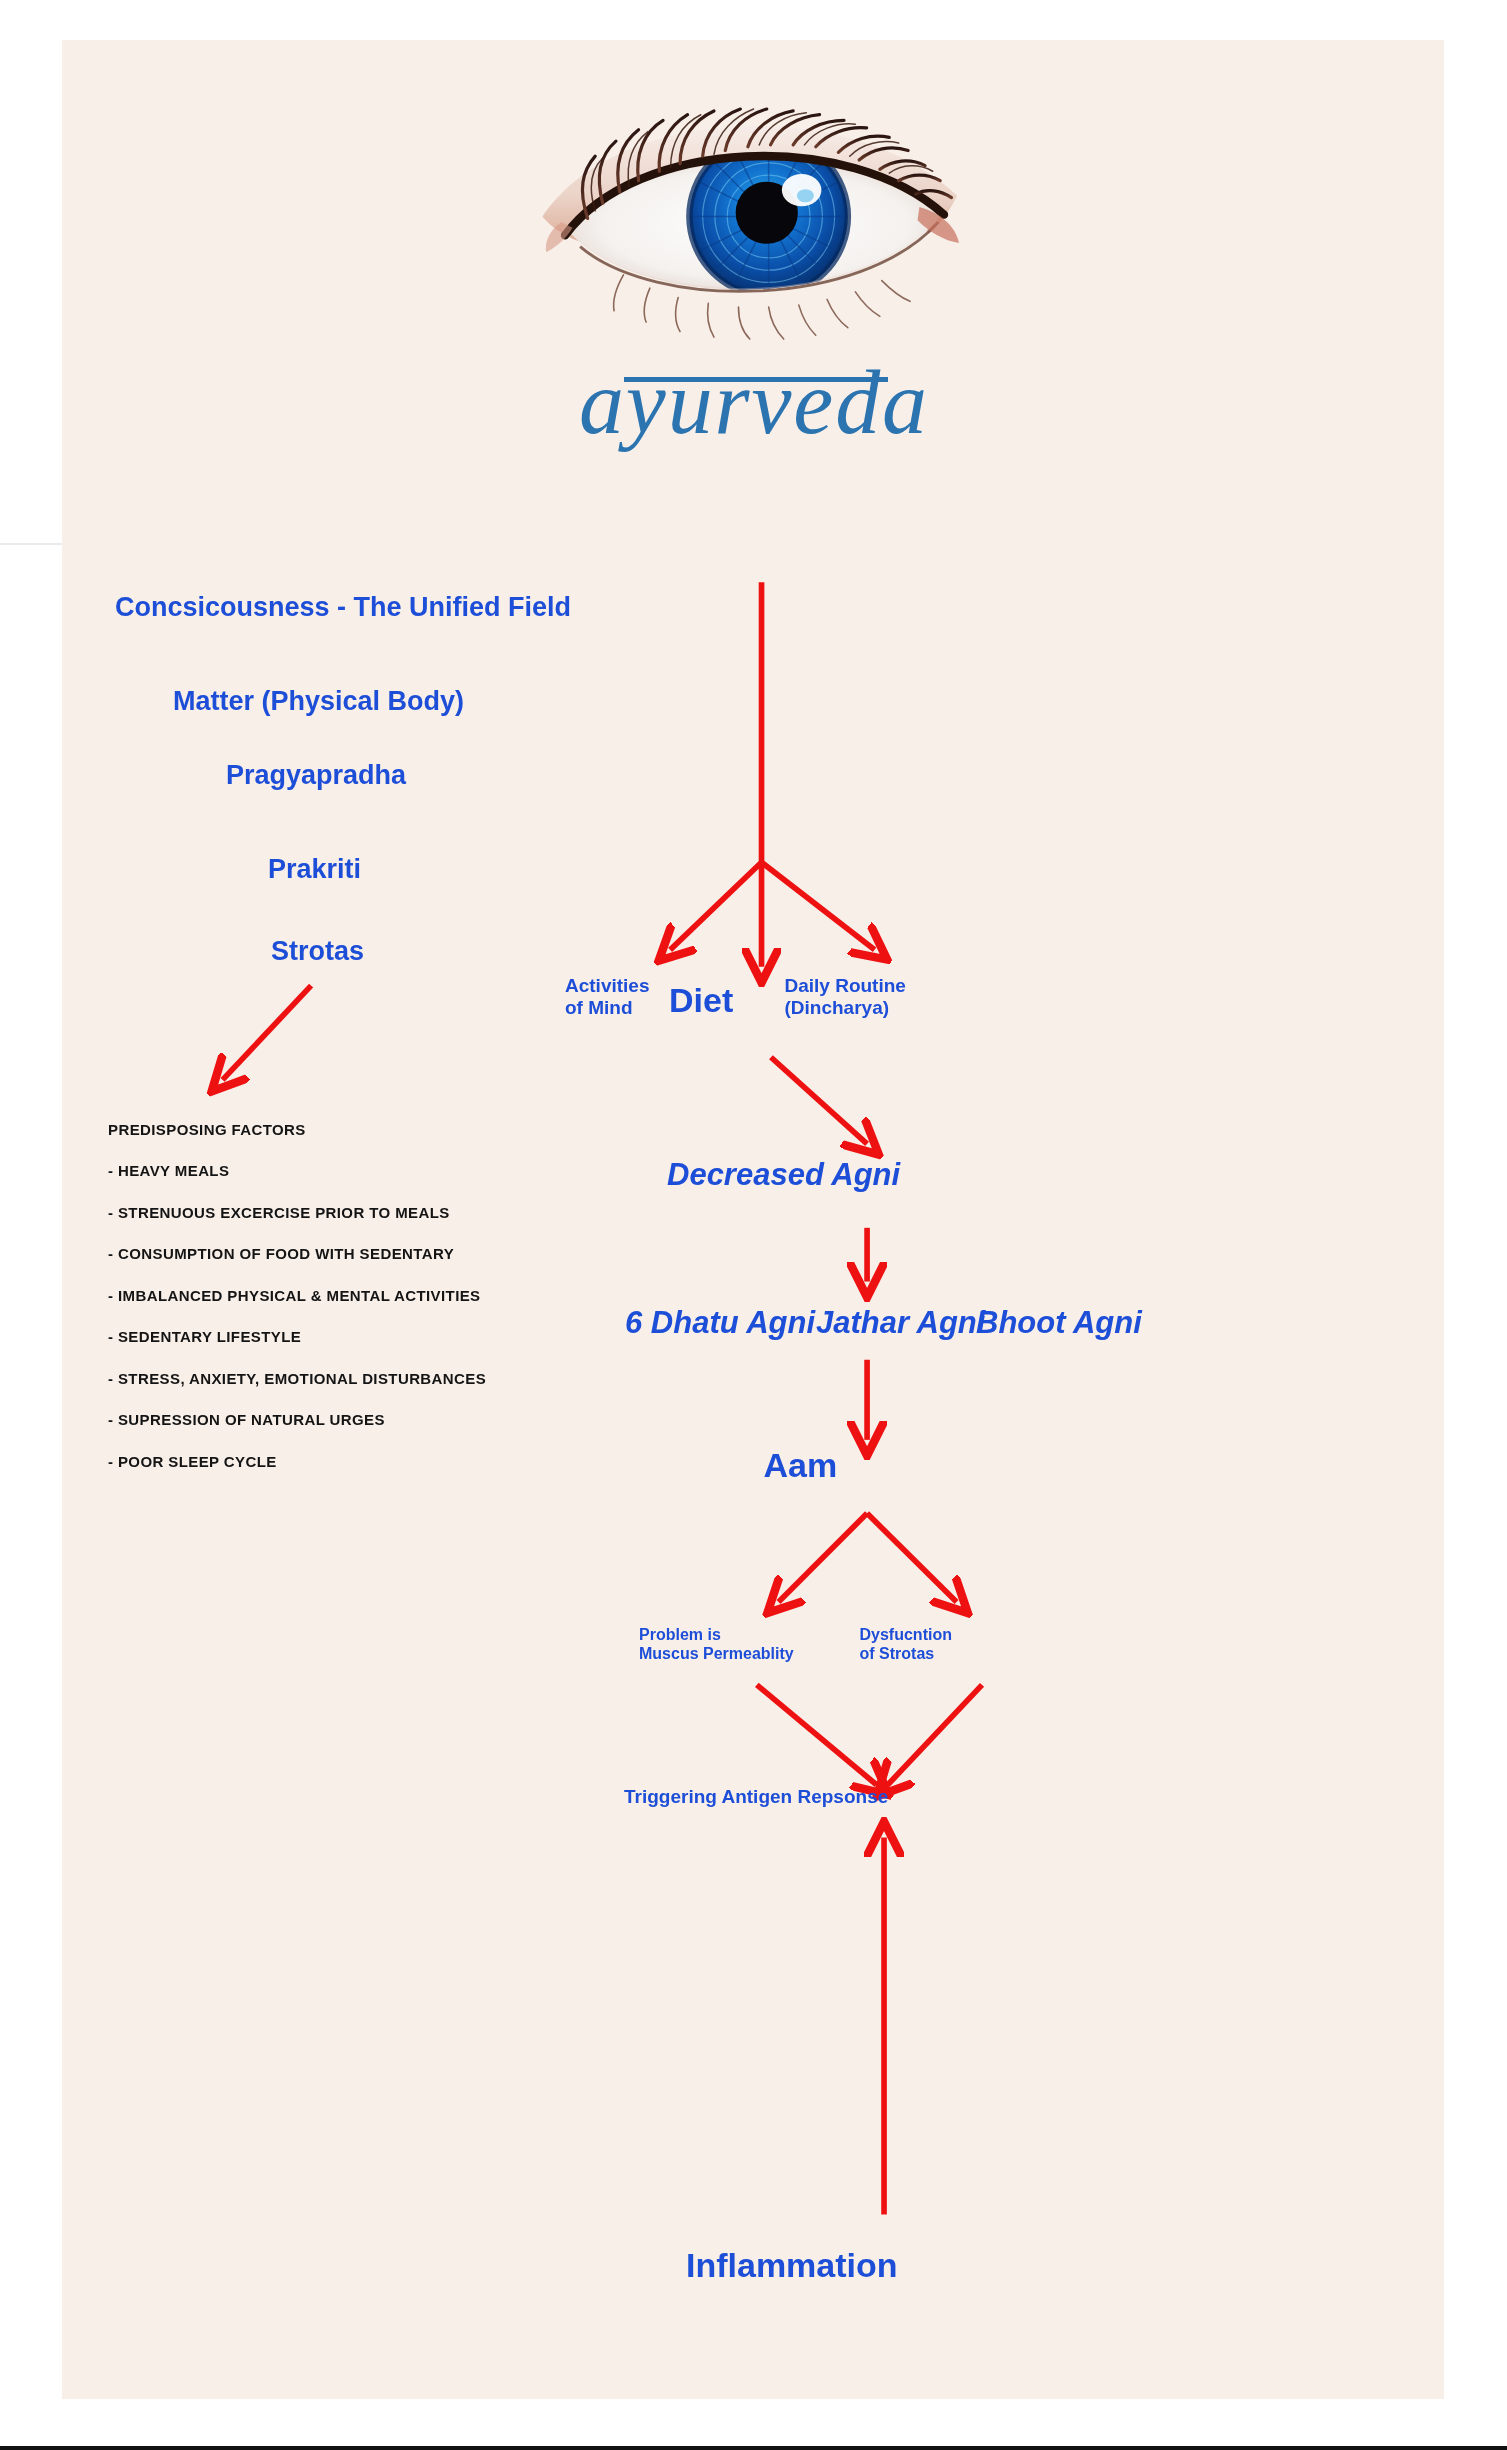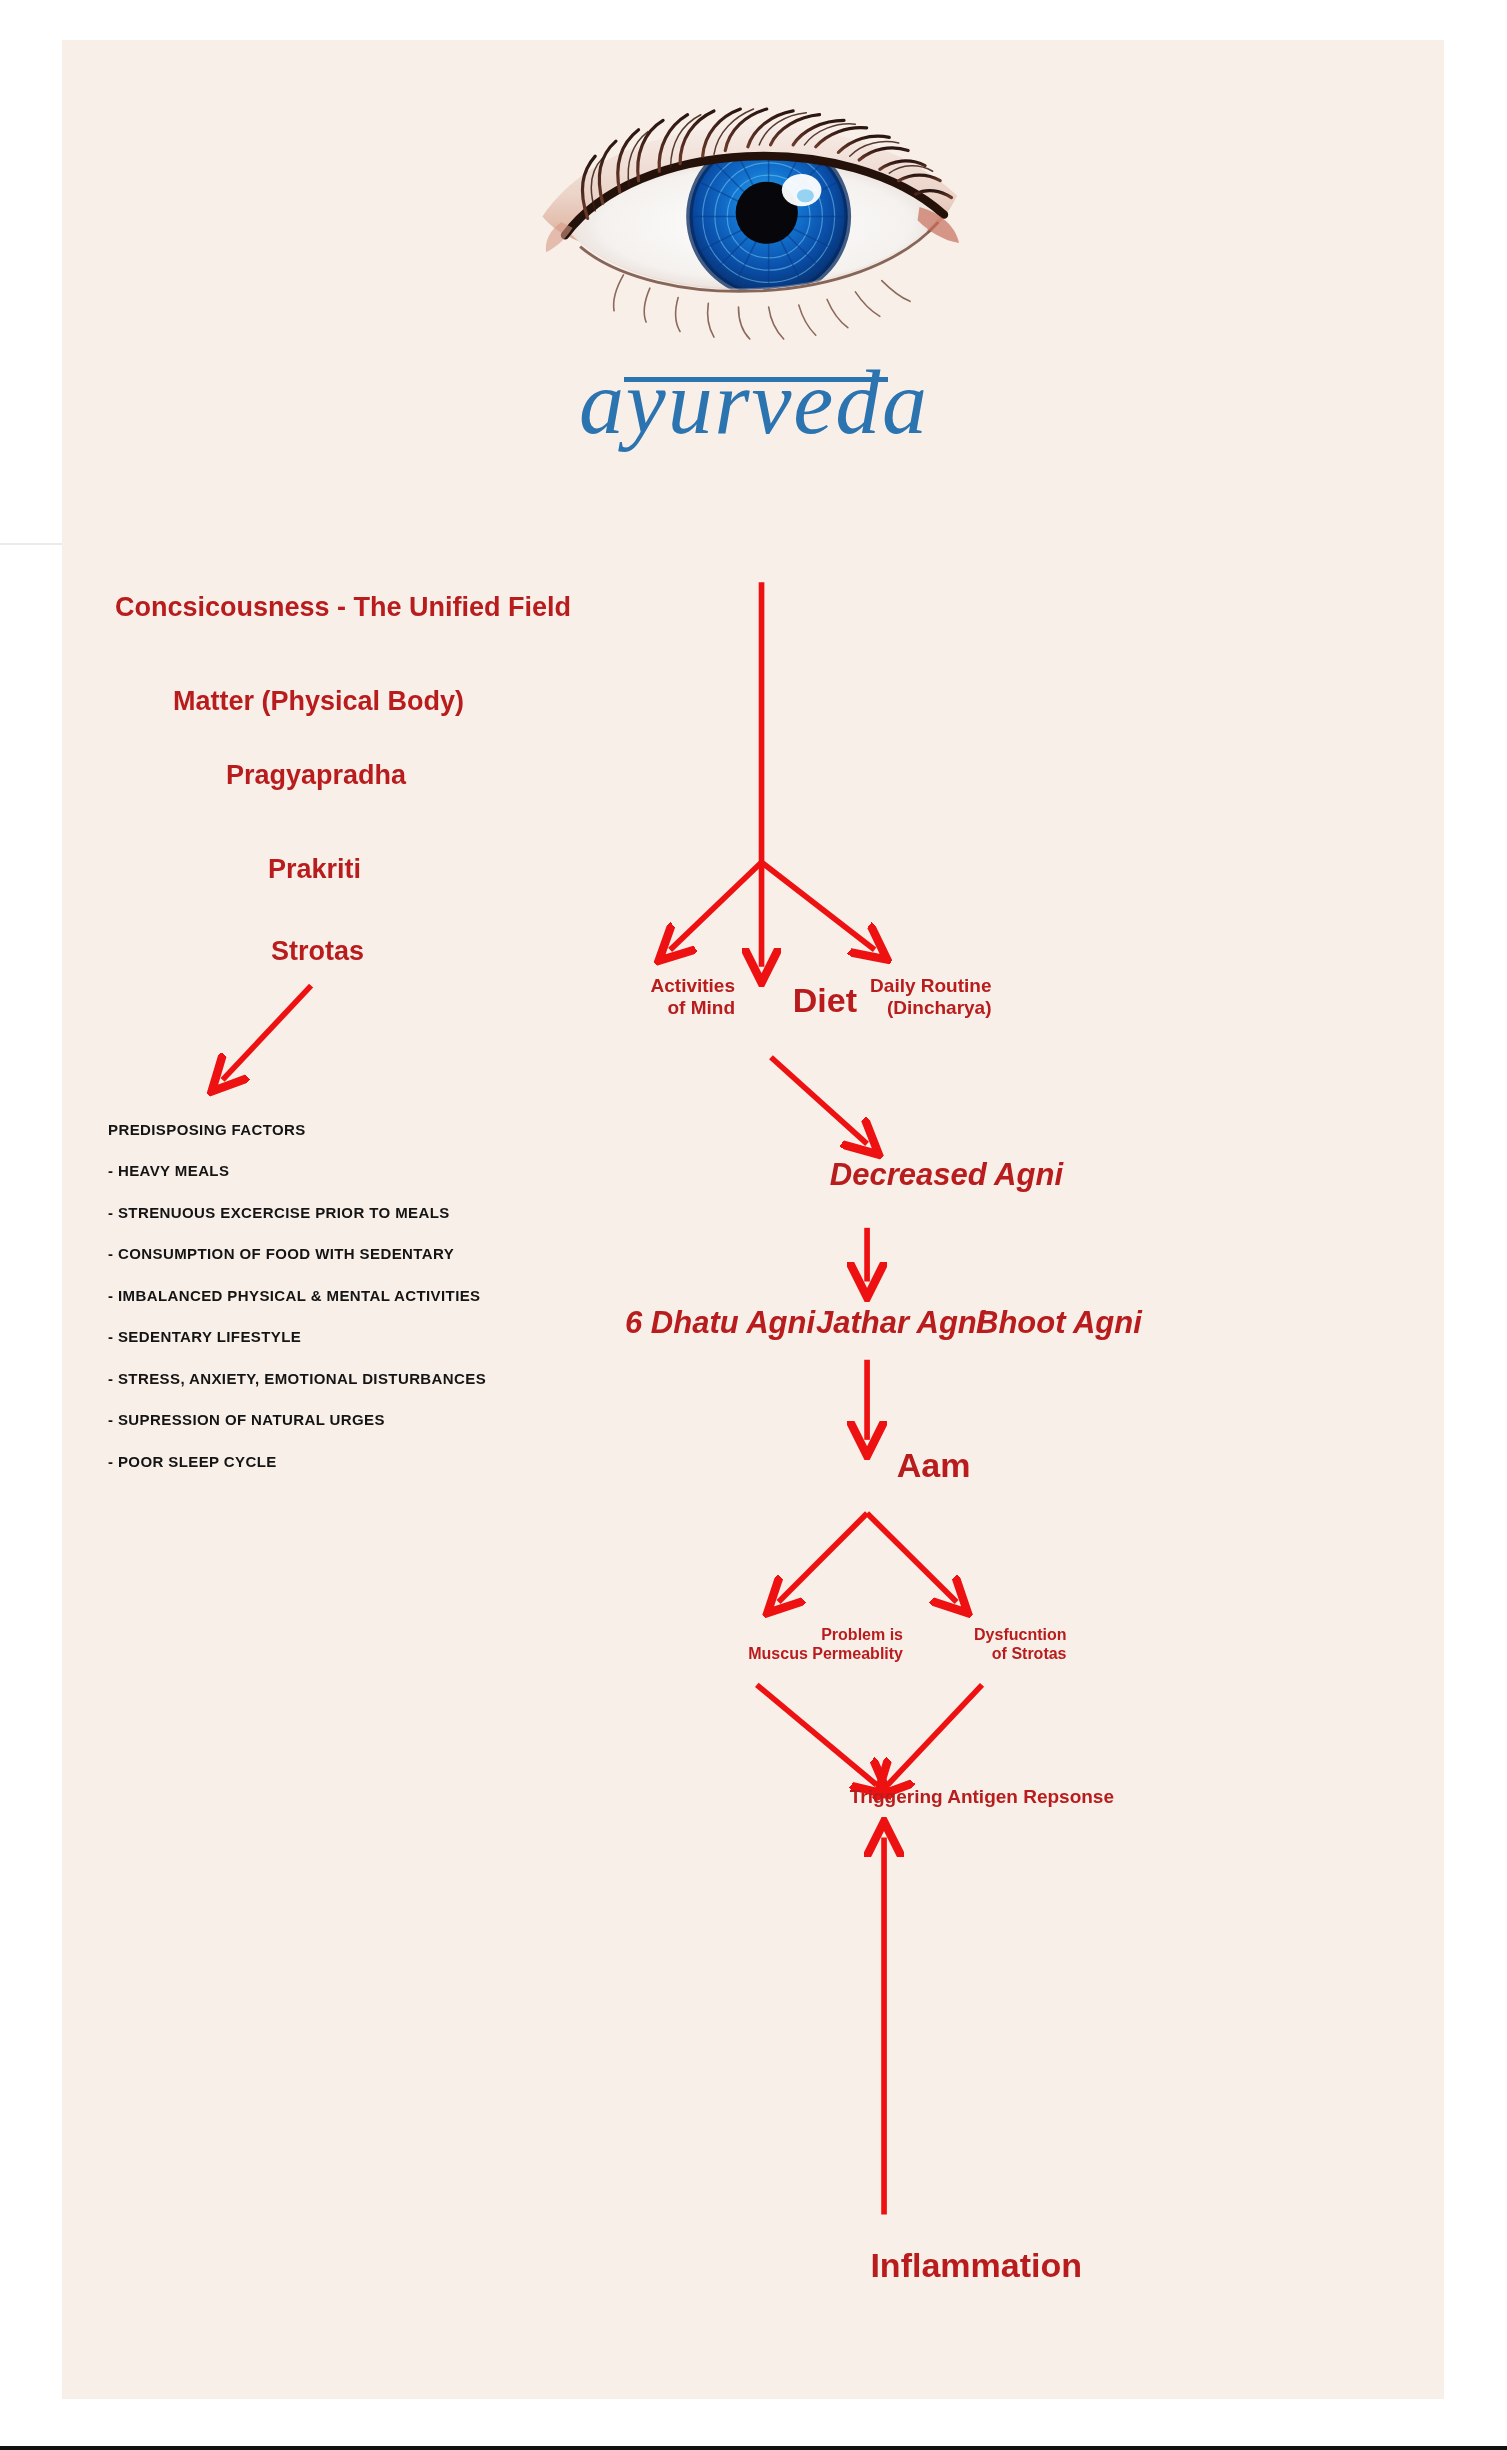--- a/index.html
+++ b/index.html
@@ -76,26 +76,26 @@
     left: 115px;
     top: 302px;
     width: 264px;
     height: 4.7px;
     background: #2c74b0;
   }
 
   
   .node {
     position: absolute;
-    color: #b91c1c;
+    color: #1d4ed8;
     font-weight: bold;
     white-space: nowrap;
     line-height: 1.18;
   }
-  .node.centered { transform: translateX(-50%); text-align: right; white-space: normal; }
+  .node.centered { transform: translateX(-50%); text-align: left; white-space: normal; }
 
   .t-xl   { font-size: 34px; }
   .t-lg   { font-size: 27px; }
   .t-md   { font-size: 31px; font-style: italic; }
   .t-sm   { font-size: 19px; }
   .t-xs   { font-size: 16px; }
 
   
   #left-col { position: absolute; left: 0; top: 0; }
   #factors-block { position: absolute; left: 108px; top: 1121px; width: 528px; }

